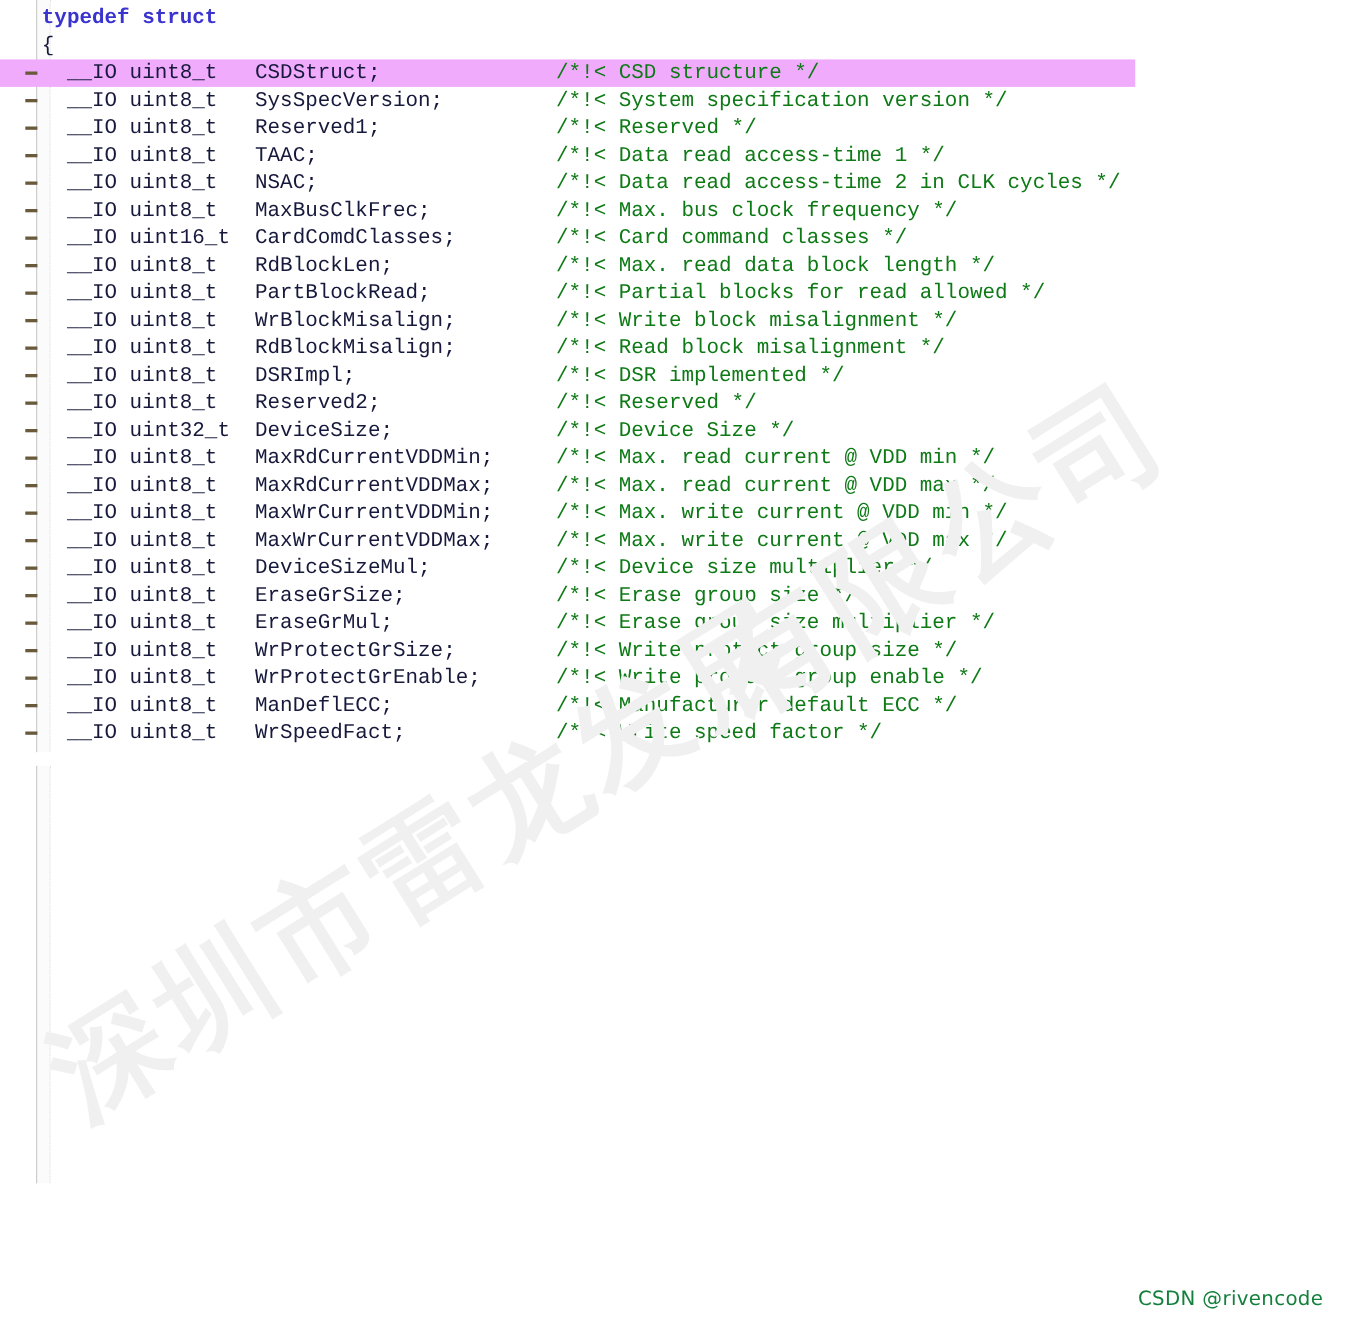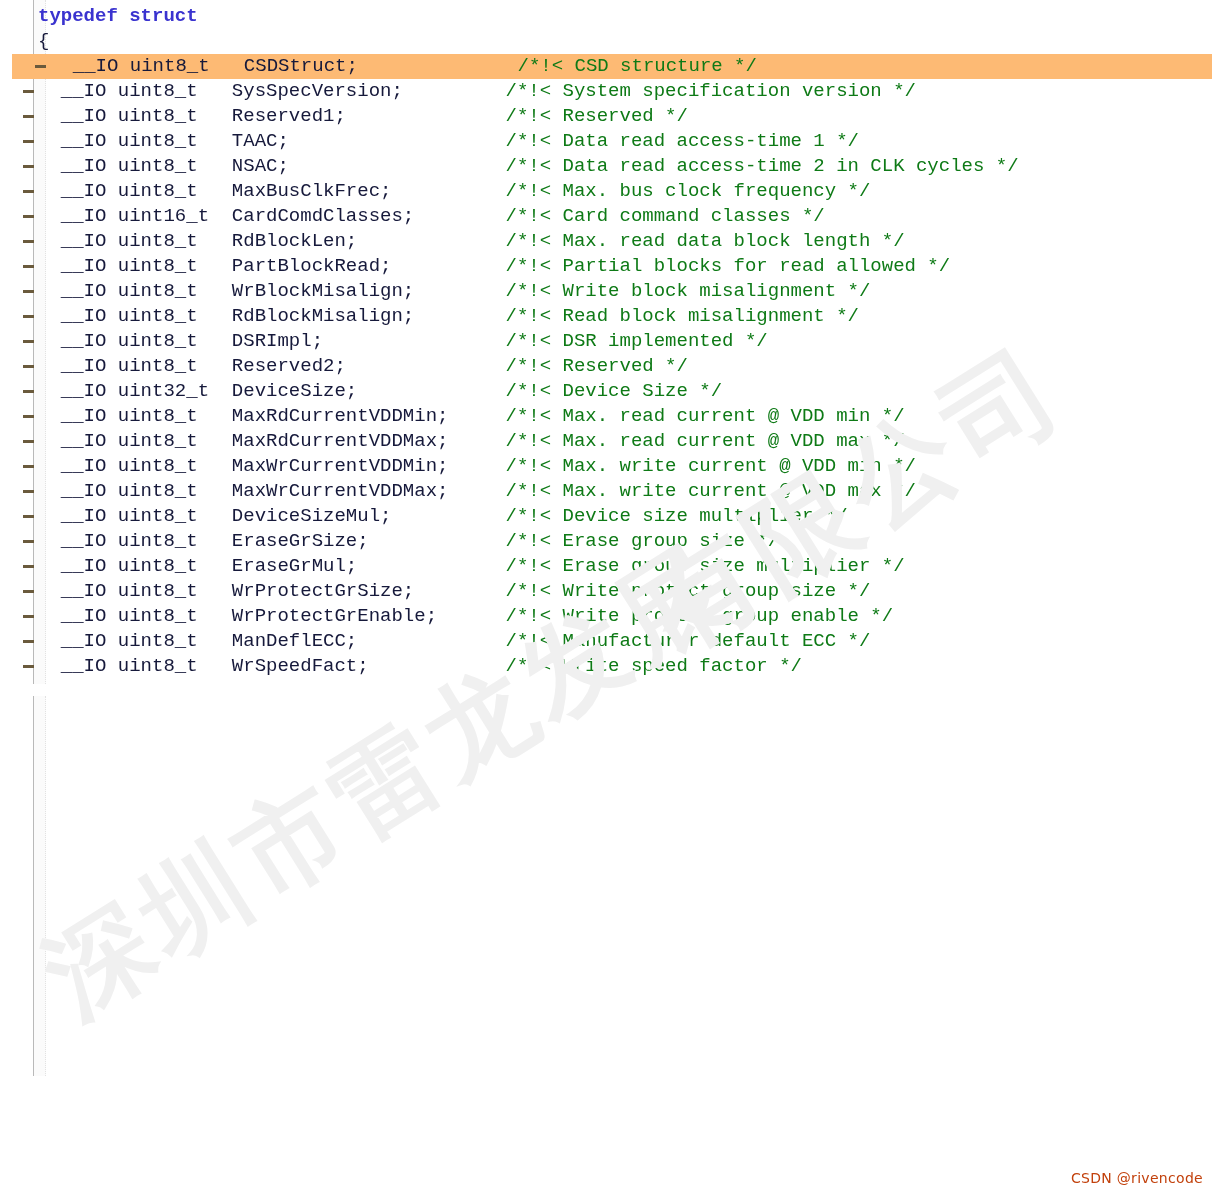--- a/index.html
+++ b/index.html
@@ -64,24 +64,23 @@
   }
   #code-top    { top: 4px;  }
 
   .line {
     position: relative;
     height: 25px;
     padding-left: 38px;
     color: #16193b;
   }
   .line.hl {
-    background: #fdba74;
-    width: 1200px;
+    background: #f0abfc;
+    width: 1032px;
     box-sizing: border-box;
-    margin-left: 12px;
   }
   .kw   { color: #3a33cf; font-weight: bold; }
   .cmt  { color: #0e7a16; }
   .decl { color: #16193b; }
   .punct{ color: #16193b; }
 
   
   .fold-tick {
     position: absolute;
     left: 23px;
@@ -113,22 +112,22 @@
     transform: rotate(-32deg);
     transform-origin: 0 0;
     letter-spacing: 8px;
   }
 
   #csdn-credit {
     position: absolute;
     right: 22px;
     top: 1170px;
     font-family: "DejaVu Sans", "Liberation Sans", sans-serif;
-    font-size: 14px;
-    color: #c2410c;
+    font-size: 18px;
+    color: #15803d;
     letter-spacing: 0.3px;
   }
 </style>
 </head>
 <body>
 
 <div id="editor">
 
   <div class="pane" id="pane-top">
     <div class="gutter-rule"></div>

